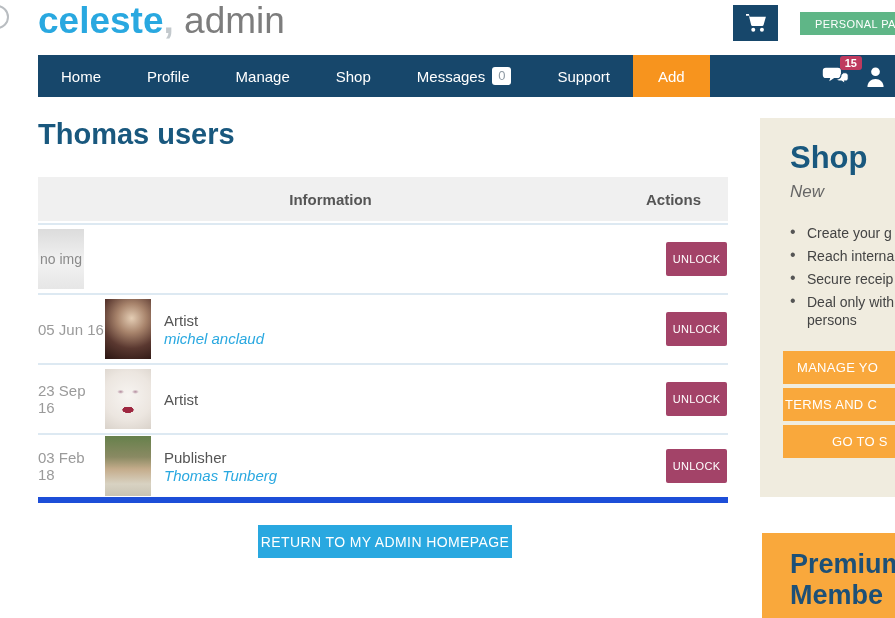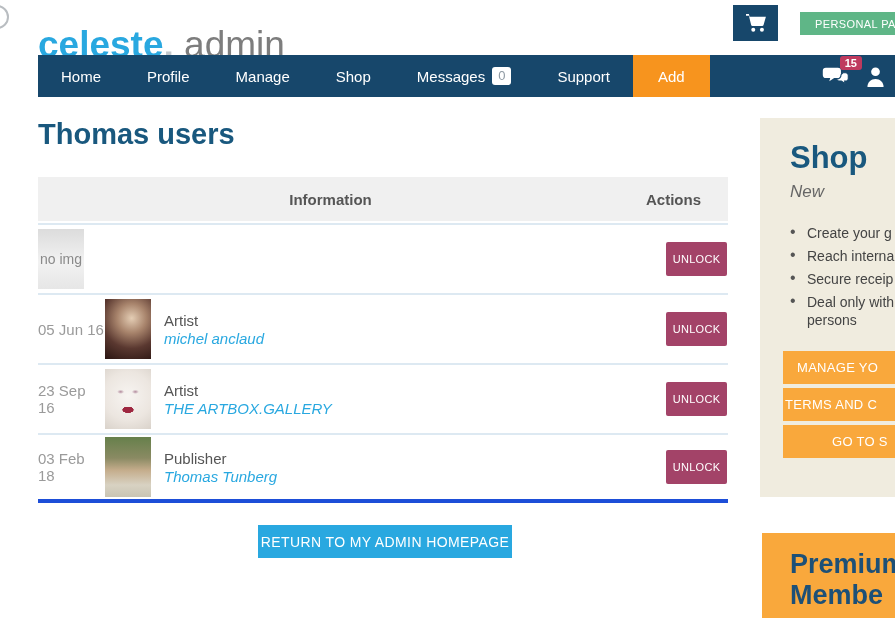--- a/index.html
+++ b/index.html
@@ -12,21 +12,21 @@
   }
   .page { position:absolute; inset:0; }
 
   
   .logo-arc{
     position:absolute; left:-15px; top:5px; width:24px; height:24px;
     border:2px solid #b9bdc1; border-radius:50%;
   }
 
   
-  .brand{ position:absolute; left:38px; top:0px; font-size:37px; cursor:pointer; white-space:nowrap;margin-top:24px;}
+  .brand{ position:absolute; left:38px; top:0px; font-size:37px; cursor:pointer; white-space:nowrap;}
   .brand-name{ color:#29a8e0; font-weight:bold; }
   .brand-comma{ color:#c3c9cd; font-weight:bold; }
   .brand-suffix{ color:#7d7d7d; font-weight:normal; }
 
   .cart-btn{
     position:absolute; left:733px; top:5px; width:45px; height:36px;
     background:#17476b; border:none; cursor:pointer;
     display:flex; align-items:center; justify-content:center;
   }
   .personal-btn{
@@ -69,21 +69,21 @@
   .thead{
     display:flex; background:#f0f0f0; height:44px; align-items:center;
     font-size:15px; font-weight:bold; color:#555; margin-bottom:2px;
   }
   .th-info{ width:565px; text-align:center; padding-left:20px; }
   .th-actions{ flex:1; text-align:right; padding-right:27px; }
   .trow{
     display:flex; align-items:center; height:70px;
     border-top:2px solid #dde9f2;
   }
-  .trow:last-of-type{ border-bottom:4px solid #1d4ed8;justify-content:space-between; }
+  .trow:last-of-type{ border-bottom:6px solid #1d4ed8;justify-content:space-between; }
   .t-date{ width:67px; color:#9a9a9a; font-size:15px; }
   .avatar{
     width:46px; height:60px; margin-right:13px; flex:0 0 auto;
     display:flex; align-items:center; justify-content:center;
   }
   .avatar--noimg{
     background:linear-gradient(180deg,#dcdcdc 0%, #f2f2f2 55%, #e6e6e6 100%);
     color:#8a8a8a; font-size:14px;
   }
   .avatar--michel{
@@ -239,21 +239,20 @@
         <a class="t-name">michel anclaud</a>
       </div>
       <button class="unlock-btn">UNLOCK</button>
     </div>
 
     <div class="trow">
       <div class="t-date">23 Sep 16</div>
       <div class="avatar avatar--artbox"></div>
       <div class="t-info">
         <span class="t-role">Artist</span>
-        <a class="t-name">THE ARTBOX.GALLERY</a>
       </div>
       <button class="unlock-btn">UNLOCK</button>
     </div>
 
     <div class="trow">
       <div class="t-date">03 Feb 18</div>
       <div class="avatar avatar--thomas"></div>
       <div class="t-info">
         <span class="t-role">Publisher</span>
         <a class="t-name">Thomas Tunberg</a>

